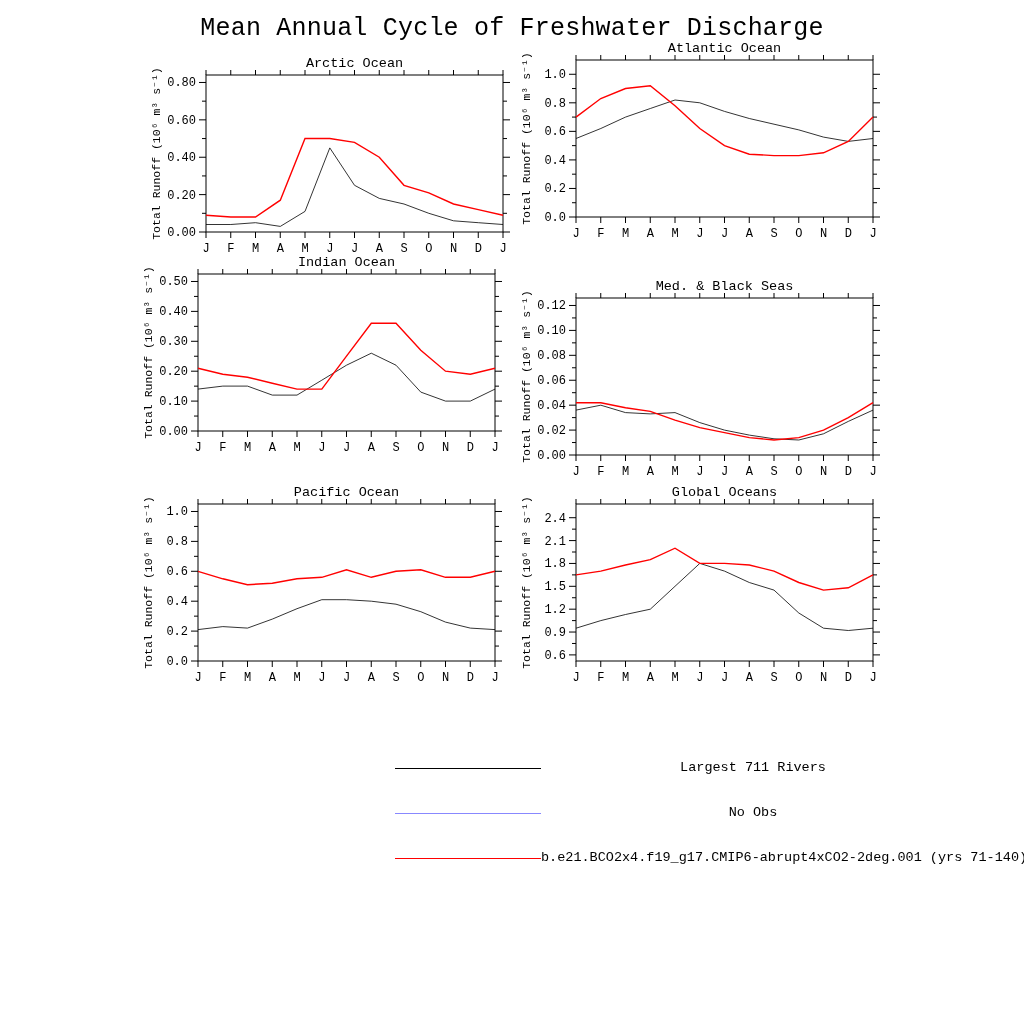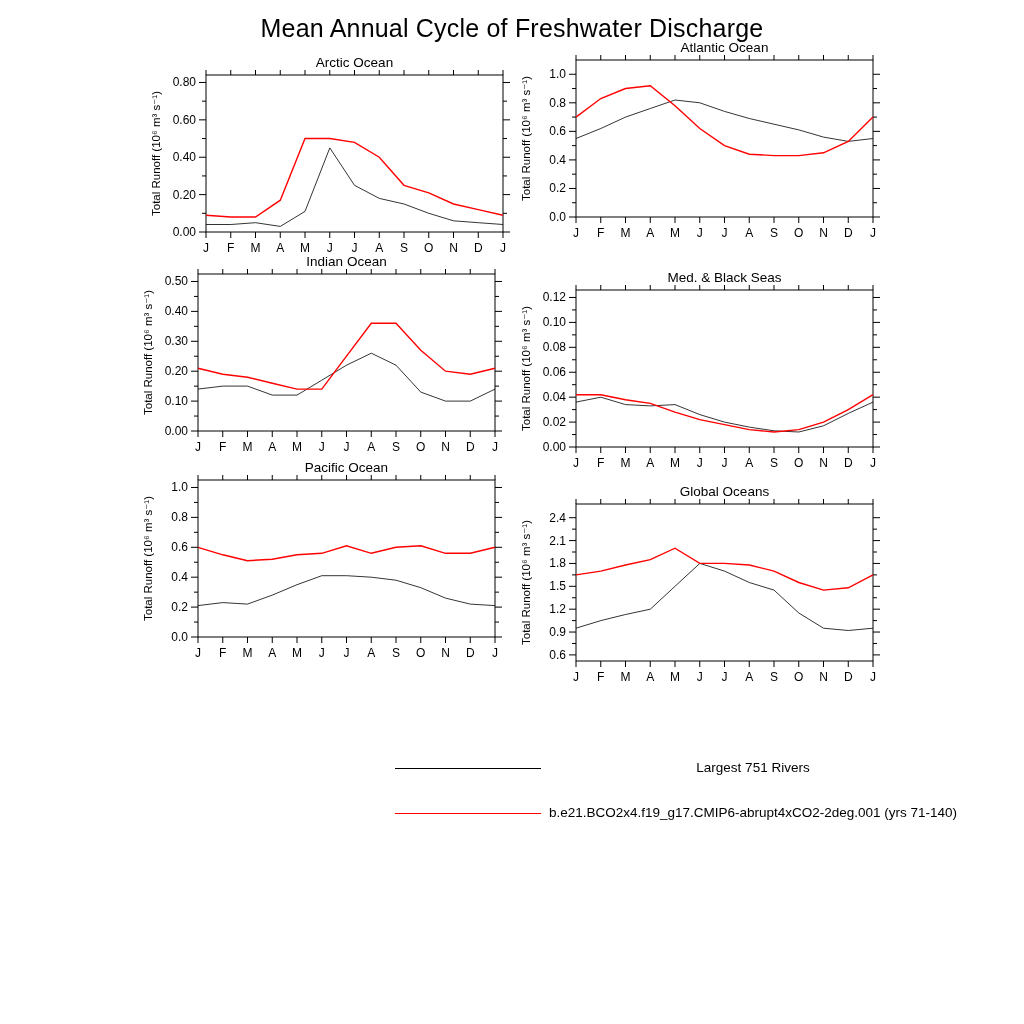--- a/index.html
+++ b/index.html
@@ -1,17 +1,17 @@
 <!DOCTYPE html>
 <html><head>
 <meta charset="utf-8">
 <style>
   html,body{margin:0;padding:0;background:#ffffff;}
   body{font-family:"Liberation Sans","DejaVu Sans",sans-serif;color:#000;}
-  .figure{position:relative;width:1024px;height:1024px;background:#fff;overflow:hidden;}
+  .figure{position:relative;width:1024px;height:1024px;background:#fff;overflow:hidden;font-family:Liberation Mono, monospace;}
   .fig-title{position:absolute;top:14px;left:0;width:100%;text-align:center;font-size:25px;letter-spacing:0.2px;}
   .subplot{position:absolute;width:366px;height:228px;}
   .legend{position:absolute;left:0;top:746px;width:1024px;}
   .legend-row{position:relative;height:45px;}
   .legend-line{position:absolute;left:395px;top:22px;width:146px;height:0;border-top:1px solid #000;}
   .legend-label{position:absolute;left:541px;top:14px;width:424px;text-align:center;font-size:13.5px;white-space:nowrap;}
   svg text{fill:#000;}
 </style>
 </head>
 <body>
@@ -241,21 +241,21 @@
         </g>
         <text x="50" y="179" text-anchor="end" font-size="12">0.00</text>
         <text x="50" y="149.0952380952381" text-anchor="end" font-size="12">0.10</text>
         <text x="50" y="119.1904761904762" text-anchor="end" font-size="12">0.20</text>
         <text x="50" y="89.28571428571429" text-anchor="end" font-size="12">0.30</text>
         <text x="50" y="59.380952380952394" text-anchor="end" font-size="12">0.40</text>
         <text x="50" y="29.47619047619048" text-anchor="end" font-size="12">0.50</text>
         <polyline points="60.0,133.1 84.8,130.1 109.5,130.1 134.3,139.1 159.0,139.1 183.8,124.2 208.5,109.2 233.3,97.2 258.0,109.2 282.8,136.1 307.5,145.1 332.3,145.1 357.0,133.1" fill="none" stroke="#000000" stroke-width="0.8"></polyline>
         <polyline points="60.0,112.2 84.8,118.2 109.5,121.2 134.3,127.2 159.0,133.1 183.8,133.1 208.5,100.2 233.3,67.3 258.0,67.3 282.8,94.3 307.5,115.2 332.3,118.2 357.0,112.2" fill="none" stroke="#ff0000" stroke-width="1.4"></polyline>
       </svg></div>
-  <div class="subplot" style="left:516px;top:272px"><svg viewBox="0 0 366 228" width="366" height="228">
+  <div class="subplot" style="left:516px;top:280px"><svg viewBox="0 0 366 228" width="366" height="228">
         <text x="208.5" y="10" text-anchor="middle" font-size="13.5">Med. &amp; Black Seas</text>
         <text x="14" y="96.5" text-anchor="middle" font-size="11.5" transform="rotate(-90 14 96.5)">Total Runoff (10⁶ m³ s⁻¹)</text>
         <rect x="60" y="18" width="297" height="157" fill="none" stroke="#000" stroke-width="1"></rect>
         <g stroke="#000" stroke-width="1">
           <line x1="60" y1="175" x2="60" y2="181"></line>
           <line x1="60" y1="18" x2="60" y2="13"></line>
           <line x1="84.75" y1="175" x2="84.75" y2="181"></line>
           <line x1="84.75" y1="18" x2="84.75" y2="13"></line>
           <line x1="109.5" y1="175" x2="109.5" y2="181"></line>
           <line x1="109.5" y1="18" x2="109.5" y2="13"></line>
@@ -324,21 +324,21 @@
         <text x="50" y="179" text-anchor="end" font-size="12">0.00</text>
         <text x="50" y="154.0793650793651" text-anchor="end" font-size="12">0.02</text>
         <text x="50" y="129.15873015873015" text-anchor="end" font-size="12">0.04</text>
         <text x="50" y="104.23809523809524" text-anchor="end" font-size="12">0.06</text>
         <text x="50" y="79.31746031746032" text-anchor="end" font-size="12">0.08</text>
         <text x="50" y="54.39682539682539" text-anchor="end" font-size="12">0.10</text>
         <text x="50" y="29.47619047619048" text-anchor="end" font-size="12">0.12</text>
         <polyline points="60.0,130.1 84.8,125.2 109.5,132.6 134.3,133.9 159.0,132.6 183.8,142.6 208.5,150.1 233.3,155.1 258.0,158.8 282.8,160.0 307.5,153.8 332.3,141.4 357.0,130.1" fill="none" stroke="#000000" stroke-width="0.8"></polyline>
         <polyline points="60.0,122.7 84.8,122.7 109.5,127.7 134.3,131.4 159.0,140.1 183.8,147.6 208.5,152.6 233.3,157.6 258.0,160.0 282.8,157.6 307.5,150.1 332.3,137.6 357.0,122.7" fill="none" stroke="#ff0000" stroke-width="1.4"></polyline>
       </svg></div>
-  <div class="subplot" style="left:138px;top:462px"><svg viewBox="0 0 366 228" width="366" height="228">
+  <div class="subplot" style="left:138px;top:486px"><svg viewBox="0 0 366 228" width="366" height="228">
         <text x="208.5" y="10" text-anchor="middle" font-size="13.5">Pacific Ocean</text>
         <text x="14" y="96.5" text-anchor="middle" font-size="11.5" transform="rotate(-90 14 96.5)">Total Runoff (10⁶ m³ s⁻¹)</text>
         <rect x="60" y="18" width="297" height="157" fill="none" stroke="#000" stroke-width="1"></rect>
         <g stroke="#000" stroke-width="1">
           <line x1="60" y1="175" x2="60" y2="181"></line>
           <line x1="60" y1="18" x2="60" y2="13"></line>
           <line x1="84.75" y1="175" x2="84.75" y2="181"></line>
           <line x1="84.75" y1="18" x2="84.75" y2="13"></line>
           <line x1="109.5" y1="175" x2="109.5" y2="181"></line>
           <line x1="109.5" y1="18" x2="109.5" y2="13"></line>
@@ -489,20 +489,24 @@
         <text x="50" y="81.44660194174759" text-anchor="end" font-size="12">1.8</text>
         <text x="50" y="58.58252427184466" text-anchor="end" font-size="12">2.1</text>
         <text x="50" y="35.718446601941764" text-anchor="end" font-size="12">2.4</text>
         <polyline points="60.0,142.2 84.8,134.6 109.5,128.5 134.3,123.2 159.0,100.3 183.8,77.4 208.5,85.1 233.3,96.5 258.0,104.1 282.8,127.0 307.5,142.2 332.3,144.5 357.0,142.2" fill="none" stroke="#000000" stroke-width="0.8"></polyline>
         <polyline points="60.0,88.9 84.8,85.1 109.5,79.0 134.3,73.6 159.0,62.2 183.8,77.4 208.5,77.4 233.3,79.0 258.0,85.1 282.8,96.5 307.5,104.1 332.3,101.8 357.0,88.9" fill="none" stroke="#ff0000" stroke-width="1.4"></polyline>
       </svg></div>
 
   <div class="legend">
     <div class="legend-row">
       <div class="legend-line" style="border-top-color: rgb(0, 0, 0);"></div>
-      <div class="legend-label">Largest 751 Rivers</div>
+      <div class="legend-label">Largest 711 Rivers</div>
+    </div>
+    <div class="legend-row">
+      <div class="legend-line" style="border-top-color: rgb(136, 136, 255);"></div>
+      <div class="legend-label">No Obs</div>
     </div>
     <div class="legend-row">
       <div class="legend-line" style="border-top-color: rgb(255, 0, 0);"></div>
       <div class="legend-label">b.e21.BCO2x4.f19_g17.CMIP6-abrupt4xCO2-2deg.001 (yrs 71-140)</div>
     </div>
   </div>
 </div>
 
 </body></html>

